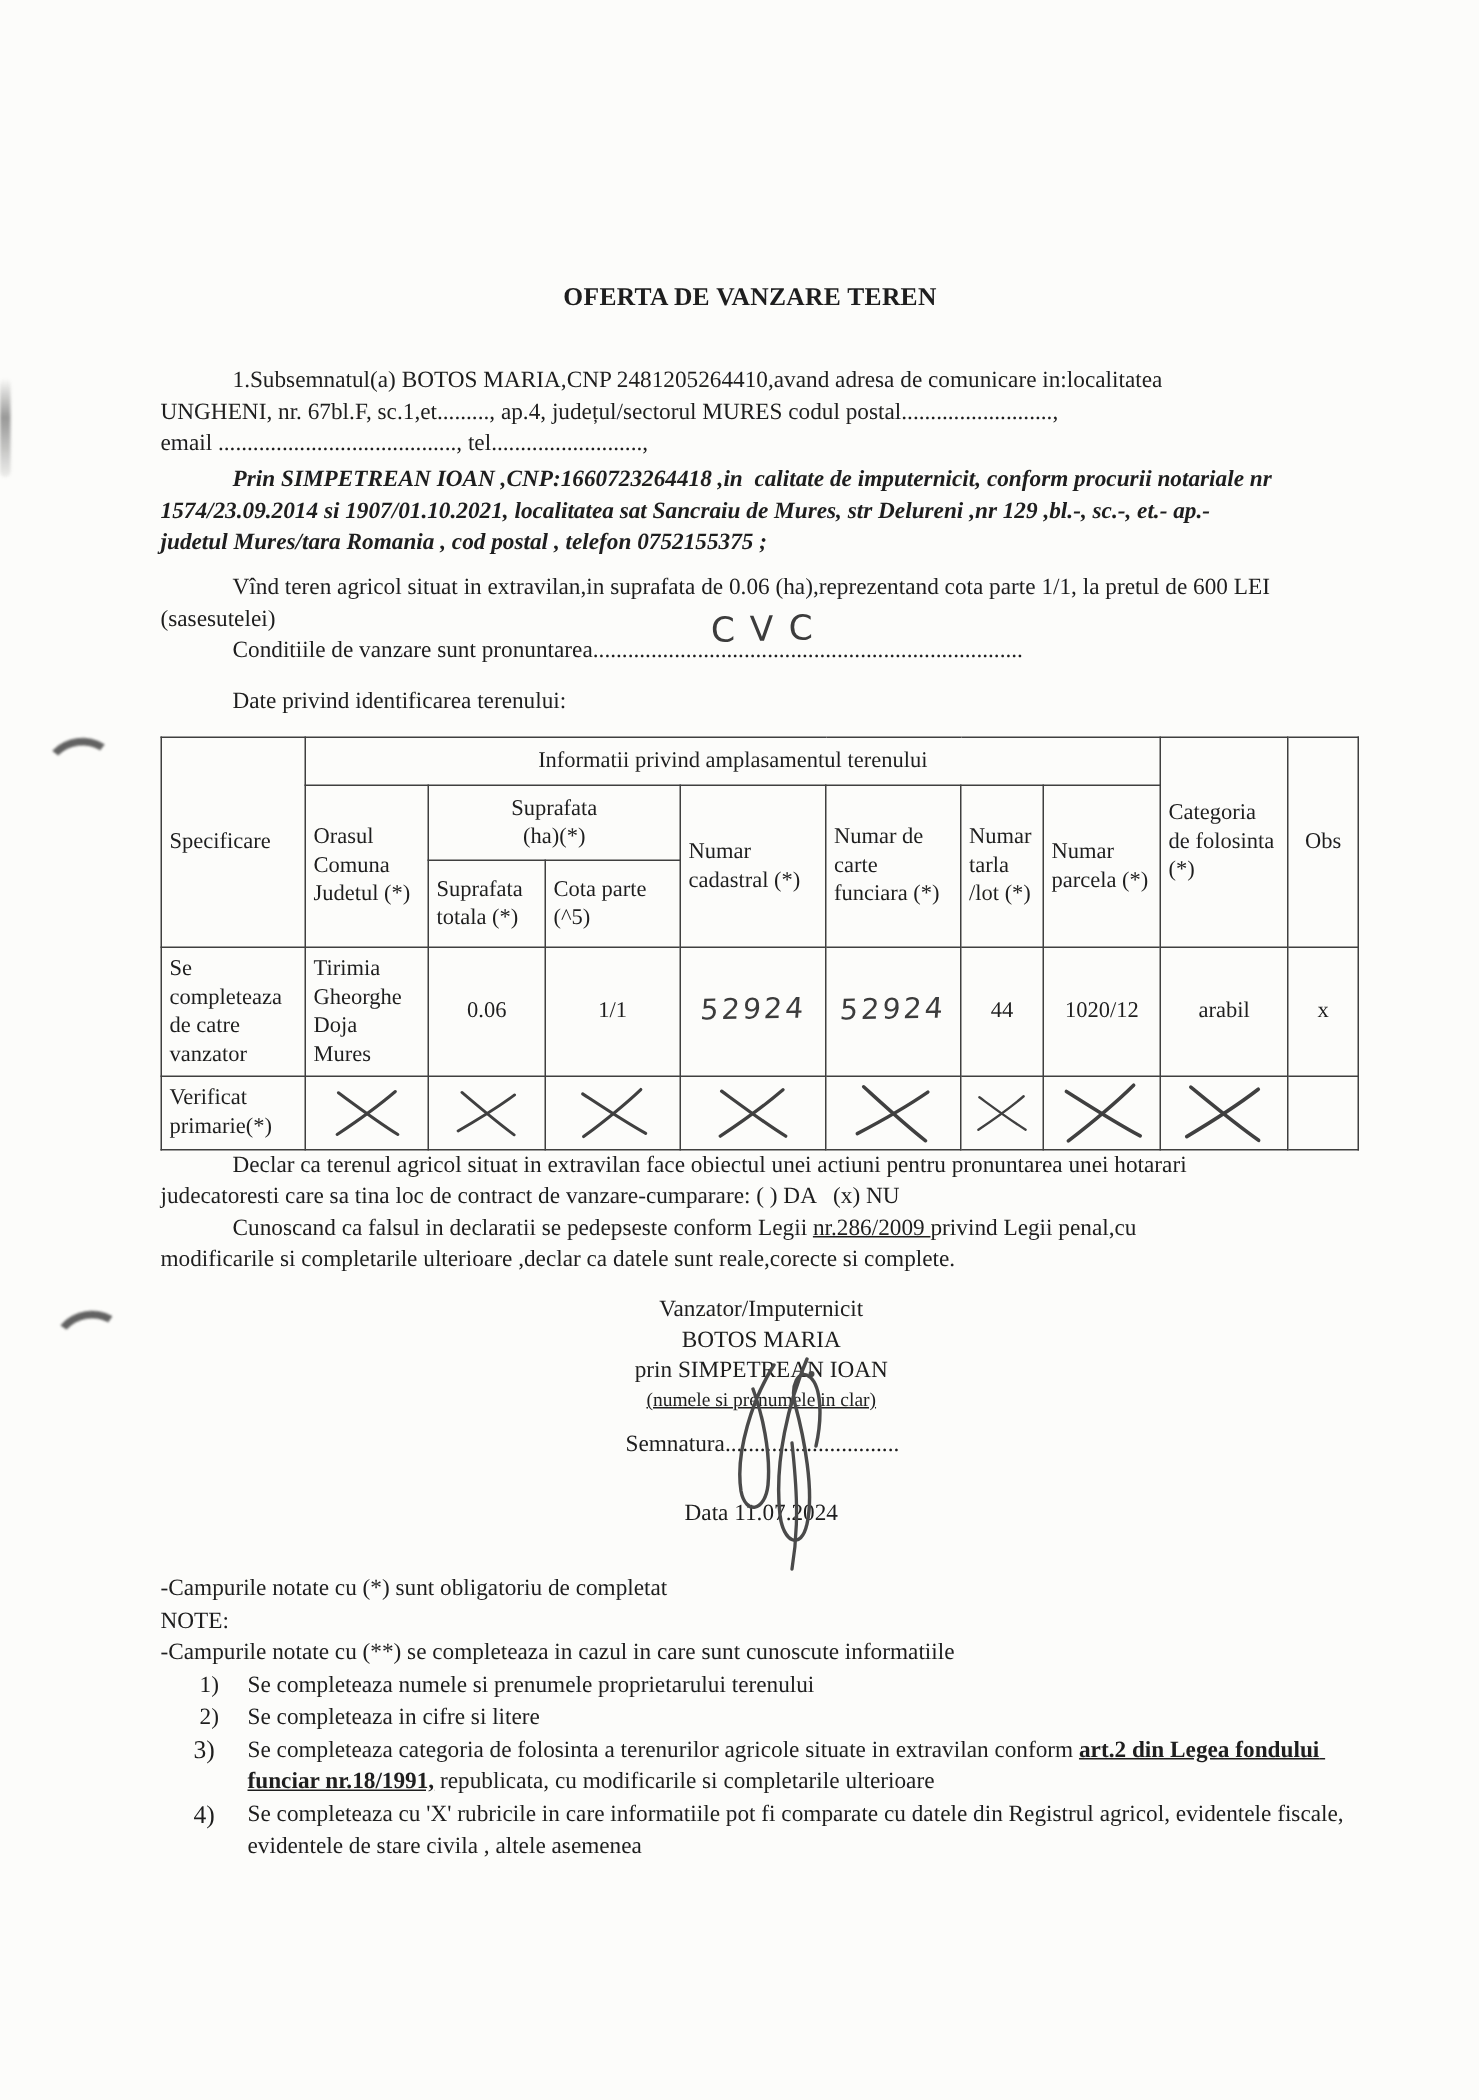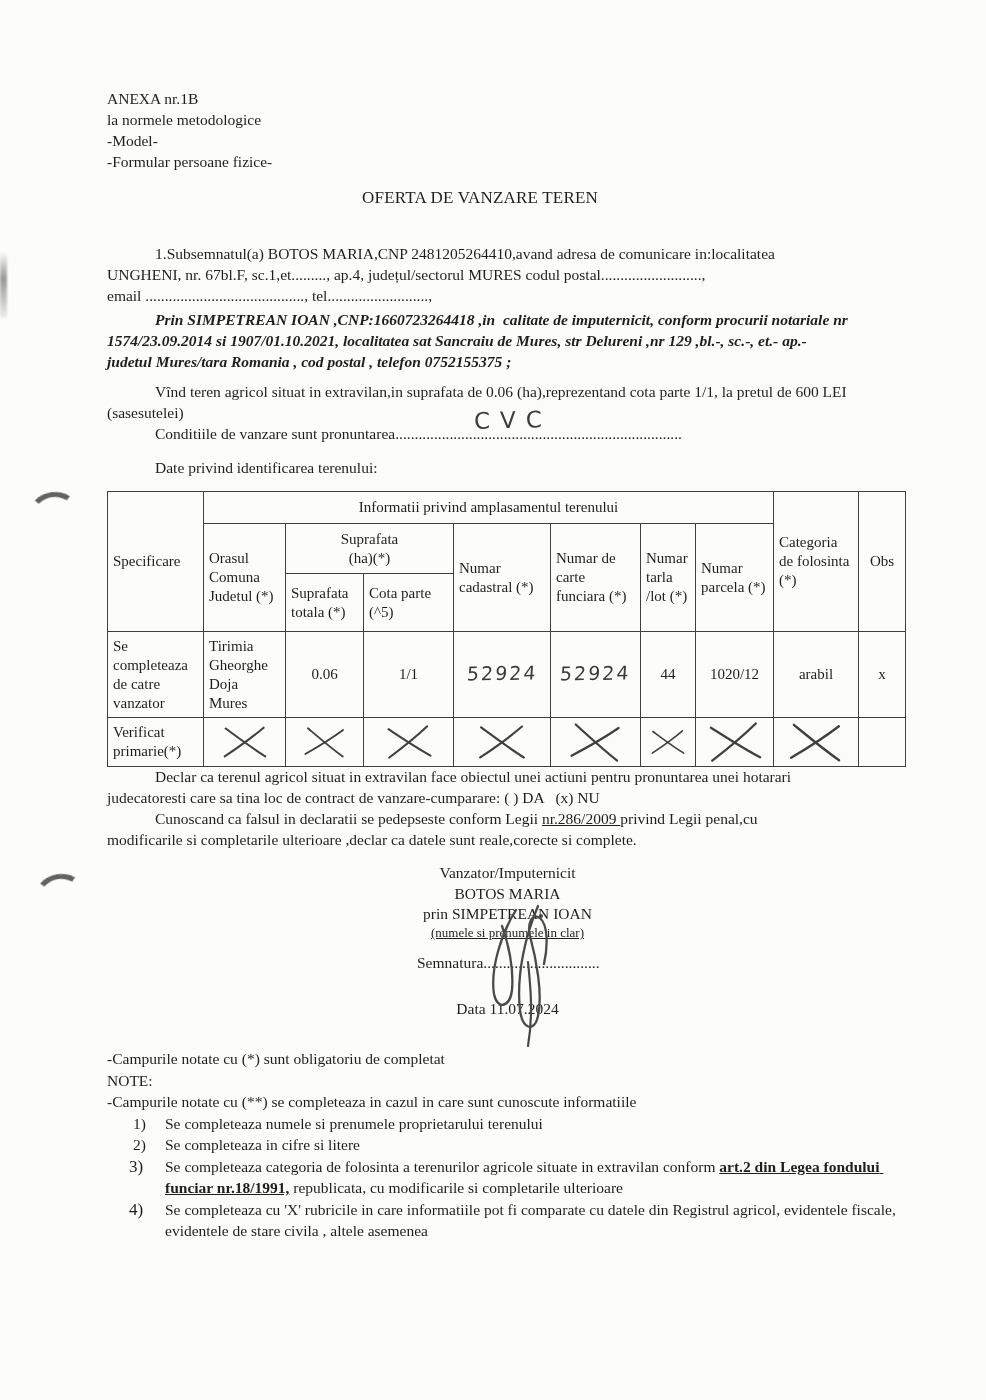--- a/index.html
+++ b/index.html
@@ -9,21 +9,21 @@
   .t{font-size:15.5px;line-height:21px;}
   .b{font-weight:normal;}
   .bi{font-weight:bold;font-style:italic;}
   .u{text-decoration:underline;}
   .bu{font-weight:bold;text-decoration:underline;}
   .small{font-size:13px;}
   .indent{padding-left:48px;}
   .center{text-align:center;}
   [data-bind]{white-space:pre-wrap;}
 
-  .title{font-size:17px;font-weight:normal;letter-spacing:.2px;}
+  .title{font-size:17px;font-weight:bold;letter-spacing:.2px;margin-left:20px;}
 
   
   table.land{border-collapse:collapse;table-layout:fixed;width:798px;}
   table.land th,table.land td{border:1px solid #3f3f3f;padding:2px 5px;
     font-weight:normal;font-size:15px;line-height:19px;text-align:left;
     vertical-align:middle;overflow:hidden;}
   table.land .cth{text-align:center;}
   table.land .cc{text-align:center;}
 
   
@@ -42,26 +42,20 @@
 </style>
 </head>
 <body>
 
 <div class="page">
 
   <div class="smudge"></div>
   <div class="hole" style="left:30px;top:492px;transform:rotate(-7deg);"></div>
   <div class="hole" style="left:36px;top:874px;transform:rotate(-10deg);"></div>
 
-  <div class="abs t" style="left:107px;top:88px;">
-    <div data-bind="header.line1">ANEXA nr.1B</div>
-    <div data-bind="header.line2">la normele metodologice</div>
-    <div data-bind="header.line3">-Model-</div>
-    <div data-bind="header.line4">-Formular persoane fizice-</div>
-  </div>
 
   <div class="abs title center" style="left:0;top:188px;width:960px;" data-bind="header.title">OFERTA DE VANZARE TEREN</div>
 
   <div class="abs t" style="left:107px;top:243px;width:820px;">
     <div class="indent"><span data-bind="intro.p1_l1_a">1.Subsemnatul(a) </span><span class="b" data-bind="intro.p1_l1_b">BOTOS MARIA,CNP 2481205264410</span><span data-bind="intro.p1_l1_c">,avand adresa de comunicare in:localitatea</span></div>
     <div><span class="b" data-bind="intro.p1_l2_a">UNGHENI, nr. 67bl.F, sc.1,et........., ap.4, județul/sectorul MURES</span><span data-bind="intro.p1_l2_b"> codul postal..........................,</span></div>
     <div data-bind="intro.p1_l3">email ........................................., tel..........................,</div>
   </div>
 
   <div class="abs t bi" style="left:107px;top:309px;width:830px;">

